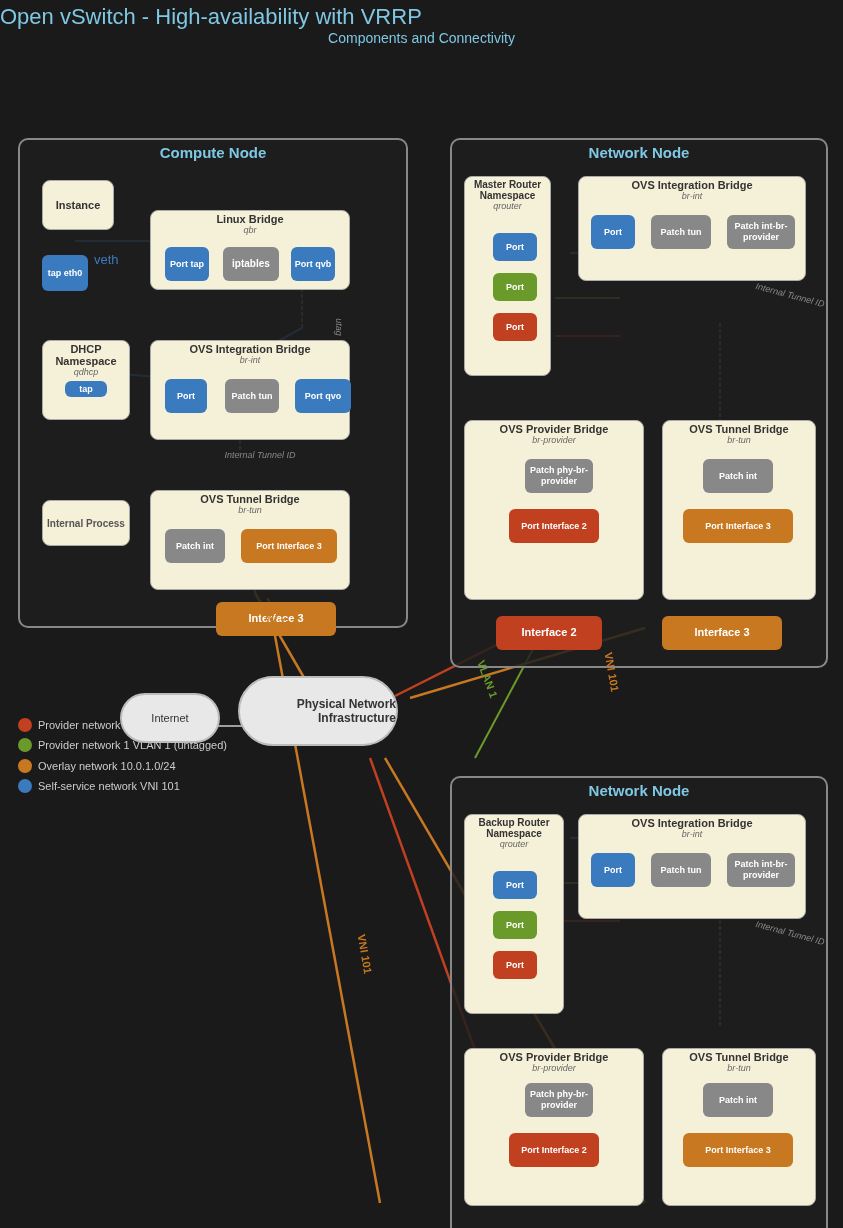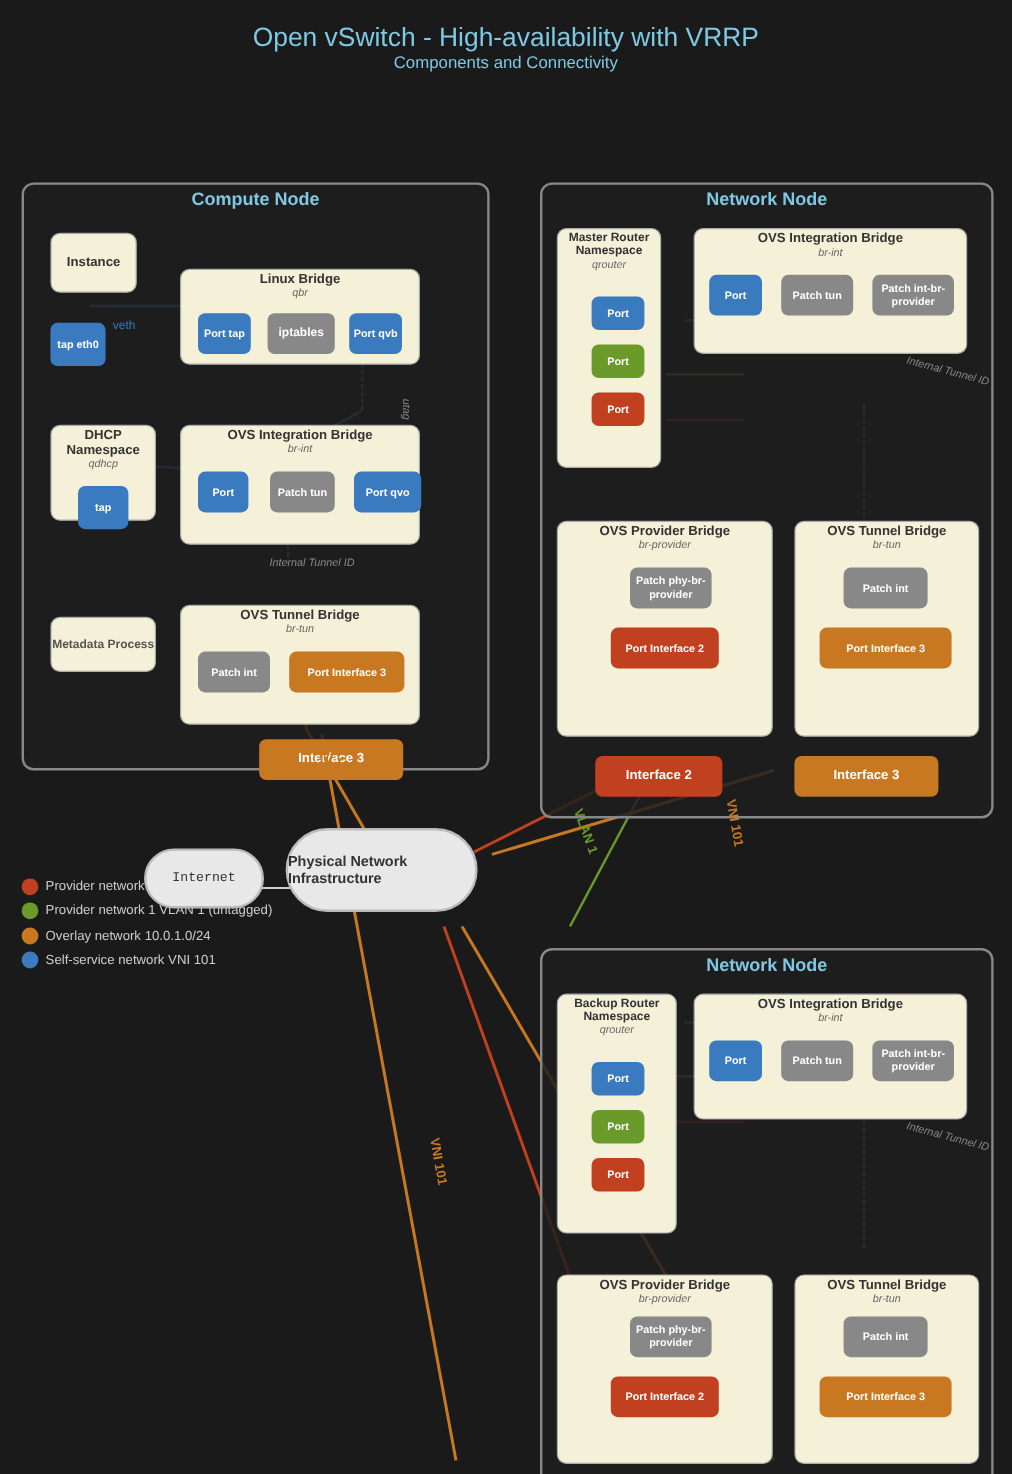--- a/index.html
+++ b/index.html
@@ -5,24 +5,24 @@
     * { box-sizing: border-box; margin: 0; padding: 0; }
     body {
       background: #1a1a1a;
       font-family: Arial, sans-serif;
       width: 843px;
       min-height: 1228px;
       position: relative;
       overflow-x: hidden;
     }
     .page-title {
-      text-align: center;
+      text-align: left;
       color: #7ec8e3;
       font-size: 22px;
-      padding-top: 18px;
+      padding-top: 4px;
       font-weight: normal;
     }
     .page-subtitle {
       text-align: center;
       color: #7ec8e3;
       font-size: 14px;
       margin-bottom: 12px;
     }
     .main-area {
       position: relative;
@@ -188,42 +188,42 @@
 
   <div class="instance-box" style="left:22px; top:40px; width:72px; height:50px;">
     <span style="font-size:11px;color:#333;font-weight:bold;">Instance</span>
   </div>
 
   <div class="btn btn-blue" style="left:22px; top:115px; width:46px; height:36px; font-size:9px;">
     <span>tap
 eth0</span>
   </div>
 
-  <div style="position:absolute; left:74px; top:112px; color:#3a7abf; font-size:10px;">veth</div>
+  <div style="position:absolute; left:74px; top:112px; color:#3a7abf; font-size:13px;">veth</div>
 
   <div class="inner-box" style="left:130px; top:70px; width:200px; height:80px;">
     <div class="inner-title">Linux Bridge</div>
     <div class="inner-subtitle">qbr</div>
 
     <div class="btn btn-blue" style="left:14px; top:36px; width:44px; height:34px; font-size:9px;">Port
 tap</div>
 
     <div class="btn btn-gray" style="left:72px; top:36px; width:56px; height:34px; font-size:10px;">iptables</div>
 
     <div class="btn btn-blue" style="left:140px; top:36px; width:44px; height:34px; font-size:9px;">Port
 qvb</div>
   </div>
 
   <div style="position:absolute; left:310px; top:182px; color:#888; font-size:9px; font-style:italic; transform:rotate(90deg);">utag</div>
 
   <div class="inner-box" style="left:22px; top:200px; width:88px; height:80px;">
     <div class="inner-title">DHCP
 Namespace</div>
     <div class="inner-subtitle">qdhcp</div>
-    <div class="btn btn-blue" style="left:22px; top:50px; width:42px; height:36px; font-size:9px;">tap</div>
+    <div class="btn btn-blue" style="left:22px; top:40px; width:42px; height:16px; font-size:9px;">tap</div>
   </div>
 
   <div class="inner-box" style="left:130px; top:200px; width:200px; height:100px;">
     <div class="inner-title">OVS Integration Bridge</div>
     <div class="inner-subtitle">br-int</div>
     <div class="btn btn-blue" style="left:14px; top:38px; width:42px; height:34px; font-size:9px;">Port</div>
     <div class="btn btn-gray" style="left:74px; top:38px; width:54px; height:34px; font-size:9px;">Patch
 tun</div>
     <div class="btn btn-blue" style="left:144px; top:38px; width:56px; height:34px; font-size:9px;">Port
 qvo</div>
@@ -235,21 +235,21 @@
   <div class="inner-box" style="left:130px; top:350px; width:200px; height:100px;">
     <div class="inner-title">OVS Tunnel Bridge</div>
     <div class="inner-subtitle">br-tun</div>
     <div class="btn btn-gray" style="left:14px; top:38px; width:60px; height:34px; font-size:9px;">Patch
 int</div>
     <div class="btn btn-orange" style="left:90px; top:38px; width:96px; height:34px; font-size:9px;">Port
 Interface 3</div>
   </div>
 
   <div class="inner-box" style="left:22px; top:360px; width:88px; height:46px; display:flex;align-items:center;justify-content:center;">
-    <span style="font-size:10px;color:#555;font-weight:bold;text-align:center;">Metadata
+    <span style="font-size:10px;color:#555;font-weight:bold;text-align:center;">Internal
 Process</span>
   </div>
 
   <div class="btn btn-orange" style="left:196px; top:462px; width:120px; height:34px; font-size:11px; font-weight:bold;">Interface 3</div>
 </div>
 
 <div style="position:absolute; left:258px; top:556px; color:#c87820; font-size:11px; font-weight:bold; transform:rotate(25deg);">VNI 101</div>
 
 <div class="node-box" style="left:450px; top:80px; width:378px; height:530px;">
   <div class="node-title">Network Node</div>
@@ -295,26 +295,26 @@
     <div class="btn btn-orange" style="left:20px; top:88px; width:110px; height:34px; font-size:9px;">Port
 Interface 3</div>
   </div>
 
   <div class="btn btn-red" style="left:44px; top:476px; width:106px; height:34px; font-size:11px; font-weight:bold;">Interface 2</div>
 
   <div class="btn btn-orange" style="left:210px; top:476px; width:120px; height:34px; font-size:11px; font-weight:bold;">Interface 3</div>
 </div>
 
 <div style="position:absolute; left:238px; top:618px; width:160px; height:70px; background:#e8e8e8; border-radius:40px; border:2px solid #bbb; display:flex;align-items:center;justify-content:center; z-index:2;">
-  <span style="font-size:12px;color:#333;font-weight:bold;text-align:left;">Physical Network
+  <span style="font-size:12px;color:#333;font-weight:bold;text-align:right;">Physical Network
 Infrastructure</span>
 </div>
 
 <div style="position:absolute; left:120px; top:635px; width:100px; height:50px; background:#e8e8e8; border-radius:30px; border:2px solid #bbb; display:flex;align-items:center;justify-content:center; z-index:2;">
-  <span style="font-size:11px;color:#333;font-family:Liberation Mono, monospace;">Internet</span>
+  <span style="font-size:11px;color:#333;">Internet</span>
 </div>
 
 <div style="position:absolute; left:468px; top:615px; color:#6a9a2a; font-size:11px; font-weight:bold; transform:rotate(70deg);">VLAN 1</div>
 
 <div style="position:absolute; left:592px; top:608px; color:#c87820; font-size:11px; font-weight:bold; transform:rotate(80deg);">VNI 101</div>
 
 <div class="node-box" style="left:450px; top:718px; width:378px; height:470px;">
   <div class="node-title">Network Node</div>
 
   <div class="inner-box" style="left:12px; top:36px; width:100px; height:200px;">

